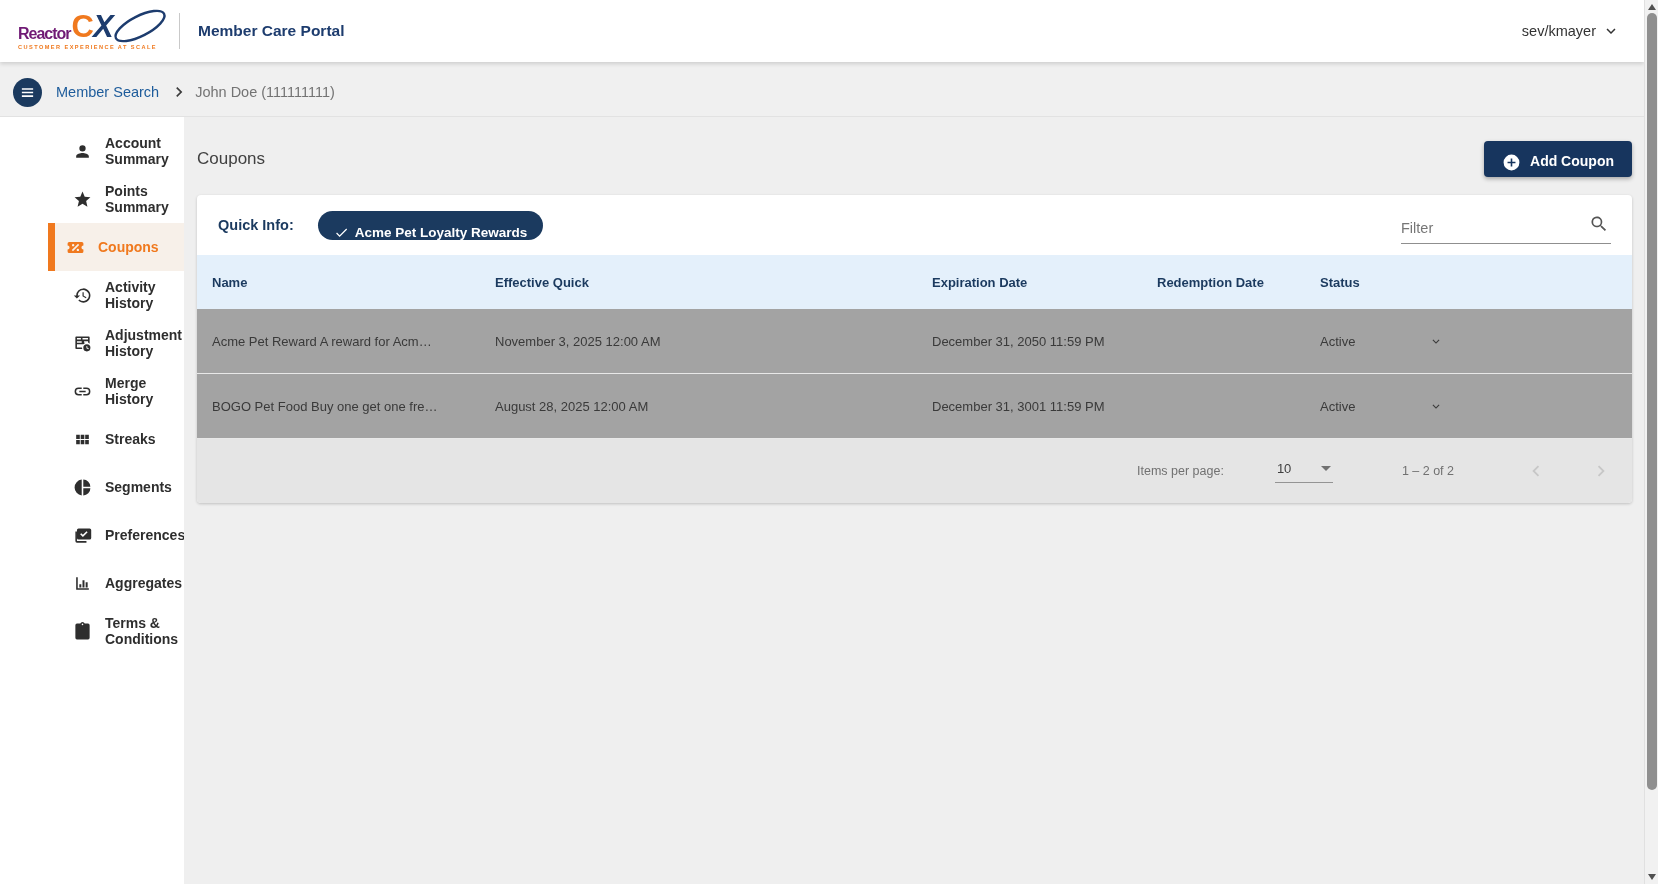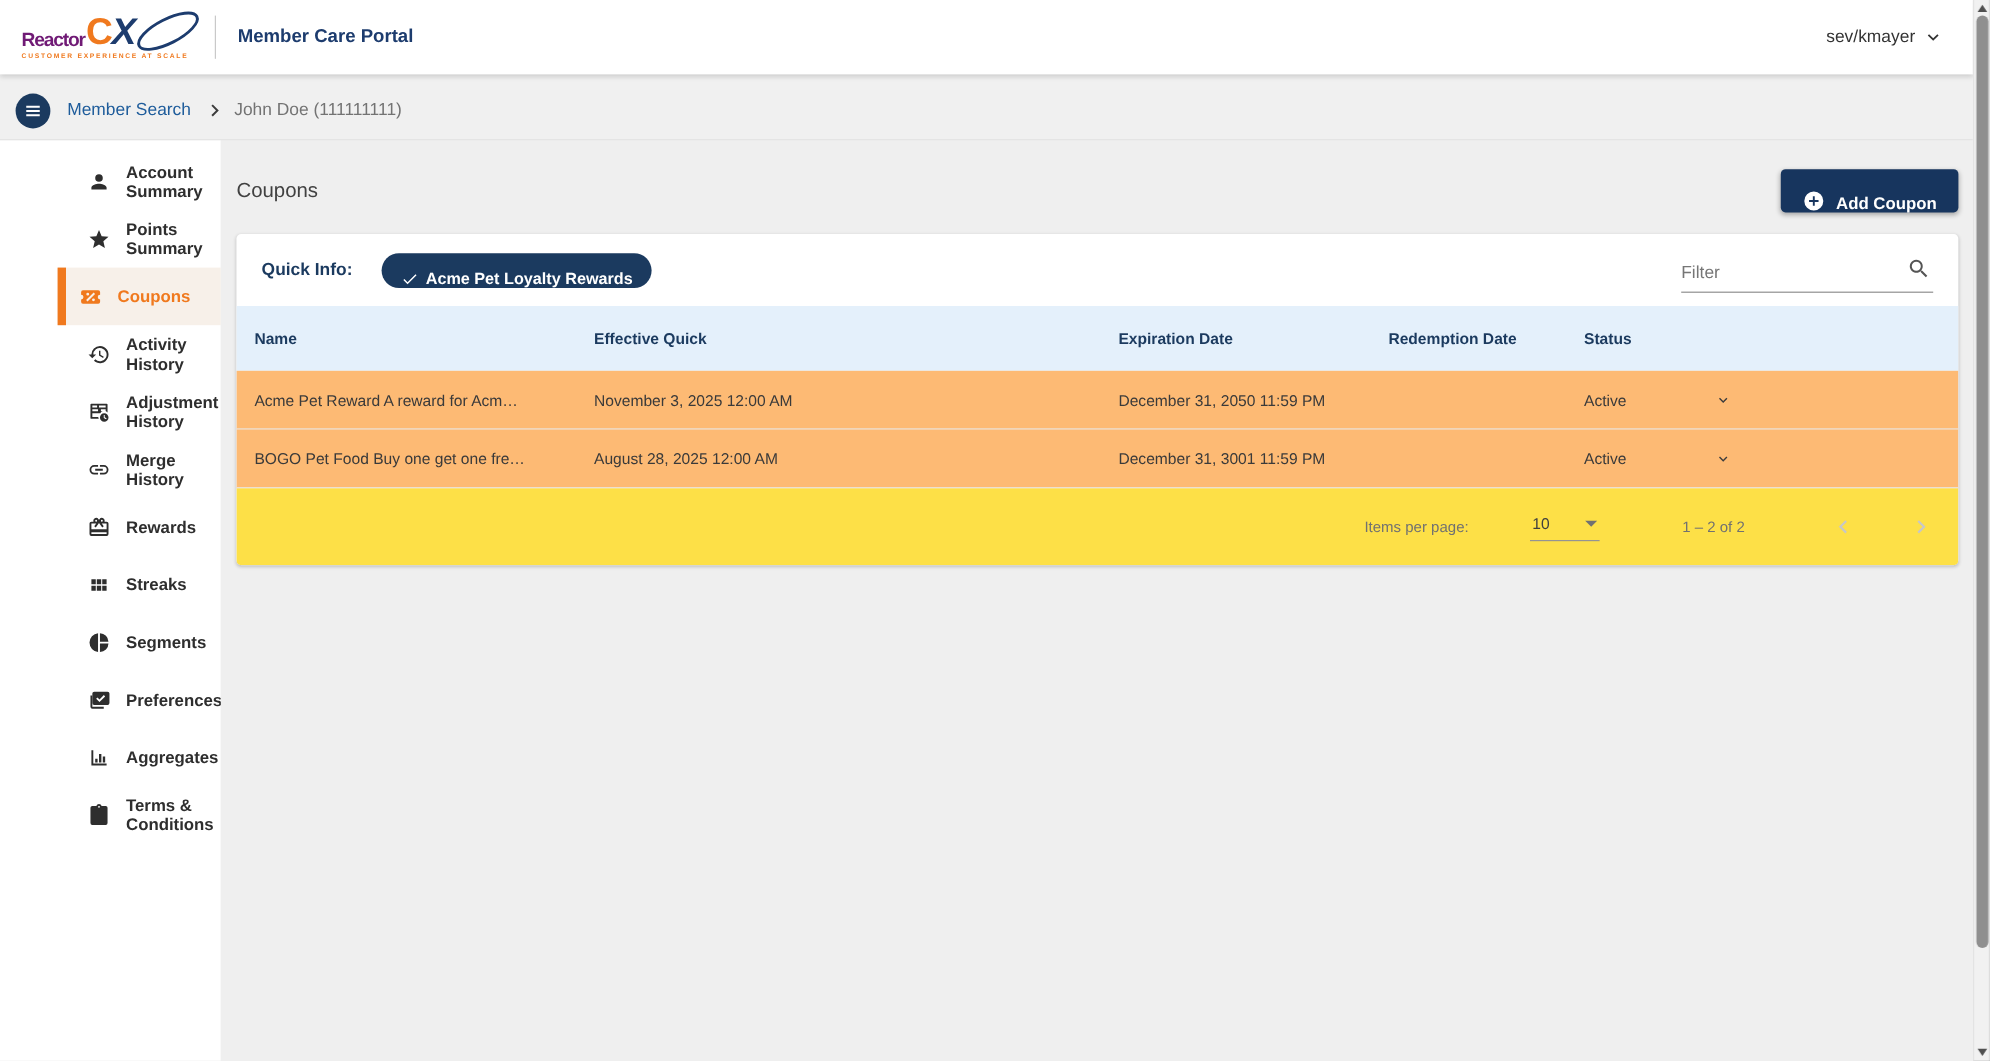--- a/index.html
+++ b/index.html
@@ -78,23 +78,23 @@
   .main { flex: 1; background: #efefef; min-width: 0; display: flex; flex-direction: column; }
 
   
   .title-row {
     display: flex; align-items: center; justify-content: space-between;
     padding: 24px 12px 18px 13px;
   }
   .page-title { color: #414141; font-size: 17px; }
   .add-button {
     background: #17355e; color: #ffffff; border: none; border-radius: 4px;
-    height: 36px; padding: 0 18px; font-size: 14px; font-weight: 700;
+    height: 36px; padding: 12px 18px; font-size: 14px; font-weight: 700;
     font-family: "Liberation Sans", sans-serif;
-    display: flex; align-items: flex-end; gap: 9px; cursor: pointer;
+    display: flex; align-items: flex-start; gap: 9px; cursor: pointer;
     box-shadow: 0 2px 4px rgba(0,0,0,.3);
   }
   .add-button svg { width: 19px; height: 19px; fill: #ffffff; }
 
   
   .card {
     margin: 0 12px 0 13px; background: #ffffff; border-radius: 4px;
     box-shadow: 0 1px 3px rgba(0,0,0,.2);
     overflow: hidden;
   }
@@ -122,31 +122,31 @@
 
   
   .tbl { width: 100%; }
   .tbl-row {
     display: grid;
     grid-template-columns: 298px 437px 225px 163px 95px 1fr;
     align-items: center;
   }
   .tbl-head { background: #e4f0fb; height: 54px; }
   .tbl-head .cell { color: #1b3a5f; font-weight: 700; font-size: 13px; }
-  .tbl-body-row { height: 49px; border-bottom: 1px solid #e8e8e8; background: #fdba74; }
+  .tbl-body-row { height: 65px; border-bottom: 1px solid #e8e8e8; background: #a3a3a3; }
   .cell { font-size: 13px; color: #3a3a3a; padding-right: 10px; }
   .cell.first { padding-left: 15px; }
   .cell-expand { display: flex; justify-content: flex-start; padding-left: 8px; }
   .expand-btn { width: 26px; height: 26px; border: none; background: transparent; cursor: pointer; display: flex; align-items: center; justify-content: center; }
   .expand-btn svg { width: 19px; height: 19px; fill: #3c3c3c; }
 
   
   .paginator {
     height: 64px; display: flex; align-items: center; justify-content: flex-end;
-    padding-right: 14px; color: #717171; font-size: 12.5px; background: #fde047; gap: 31px;
+    padding-right: 14px; color: #717171; font-size: 12.5px; background: #e5e5e5; gap: 31px;
   }
   .ipp-label { margin-right: 20px; }
   .page-size {
     display: flex; align-items: center; justify-content: space-between;
     width: 58px; border-bottom: 1px solid #949494; padding: 2px 2px 6px 2px;
     cursor: pointer; color: #3f3f3f; font-size: 13px;
   }
   .page-size .tri {
     width: 0; height: 0; border-left: 5px solid transparent; border-right: 5px solid transparent;
     border-top: 5px solid #717171;
@@ -239,26 +239,20 @@
         <svg viewBox="0 0 24 24">
             <path d="M4 3h16a1 1 0 0 1 1 1v8.3a6.5 6.5 0 0 0-2-1.6V9h-5v2h1.7a6.6 6.6 0 0 0-2.4 2H5v4h6.2c.1.7.3 1.4.6 2H4a1 1 0 0 1-1-1V4a1 1 0 0 1 1-1zm1 4h5V5H5v2zm7 0h7V5h-7v2zM5 11h6v-2H5v2zm12.5 2a4.5 4.5 0 1 1 0 9 4.5 4.5 0 0 1 0-9zm-.5 2v3l2.4 1.4.6-1-2-1.2V15h-1z"></path>
           </svg>
         <span>Adjustment History</span>
       </div>
       <div class="side-item">
         <svg viewBox="0 0 24 24">
             <path d="M3.9 12A3.1 3.1 0 0 1 7 8.9h4V7H7a5 5 0 0 0 0 10h4v-1.9H7A3.1 3.1 0 0 1 3.9 12zM8 13h8v-2H8v2zm9-6h-4v1.9h4a3.1 3.1 0 0 1 0 6.2h-4V17h4a5 5 0 0 0 0-10z"></path>
           </svg>
         <span>Merge History</span>
-      </div>
-      <div class="side-item">
-        <svg viewBox="0 0 24 24">
-            <path d="M20 6h-2.2c.1-.3.2-.6.2-1a3 3 0 0 0-5.5-1.7L12 4l-.5-.7A3 3 0 0 0 6 5c0 .4.1.7.2 1H4a2 2 0 0 0-2 2v11a2 2 0 0 0 2 2h16a2 2 0 0 0 2-2V8a2 2 0 0 0-2-2zm-5-2a1 1 0 1 1 0 2 1 1 0 0 1 0-2zM9 4a1 1 0 1 1 0 2 1 1 0 0 1 0-2zm11 15H4v-2h16v2zm0-5H4V8h5.1L7 10.8 8.6 12 12 7.4l3.4 4.6 1.6-1.2L14.9 8H20v6z"></path>
-          </svg>
-        <span>Rewards</span>
       </div>
       <div class="side-item">
         <svg viewBox="0 0 24 24">
             <path d="M4 6h4.6v5.3H4zM9.7 6h4.6v5.3H9.7zM15.4 6H20v5.3h-4.6zM4 12.7h4.6V18H4zM9.7 12.7h4.6V18H9.7zM15.4 12.7H20V18h-4.6z"></path>
           </svg>
         <span>Streaks</span>
       </div>
       <div class="side-item">
         <svg viewBox="0 0 24 24">
             <path d="M13 2.05V11h8.95A9 9 0 0 0 13 2.05zM11 2.05A10 10 0 0 0 11 21.95zM13 13v8.95A9 9 0 0 0 21.95 13z"></path>

